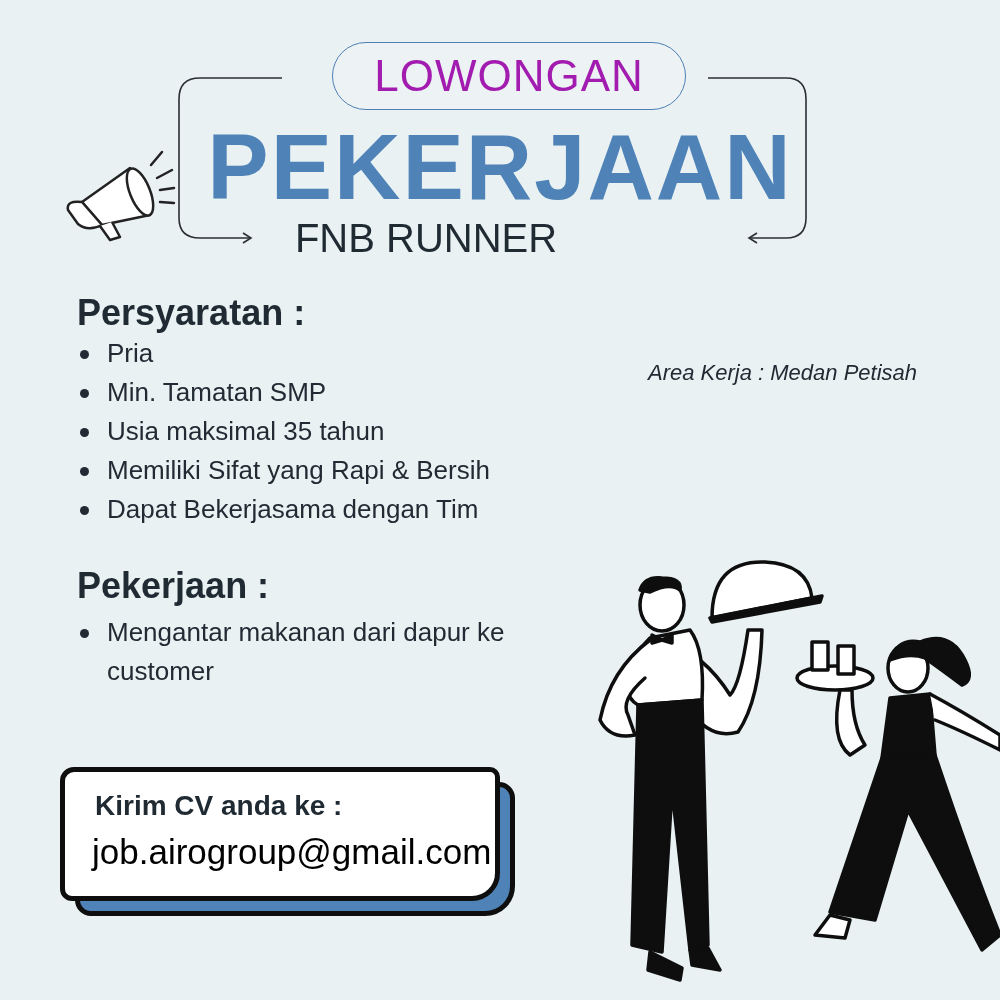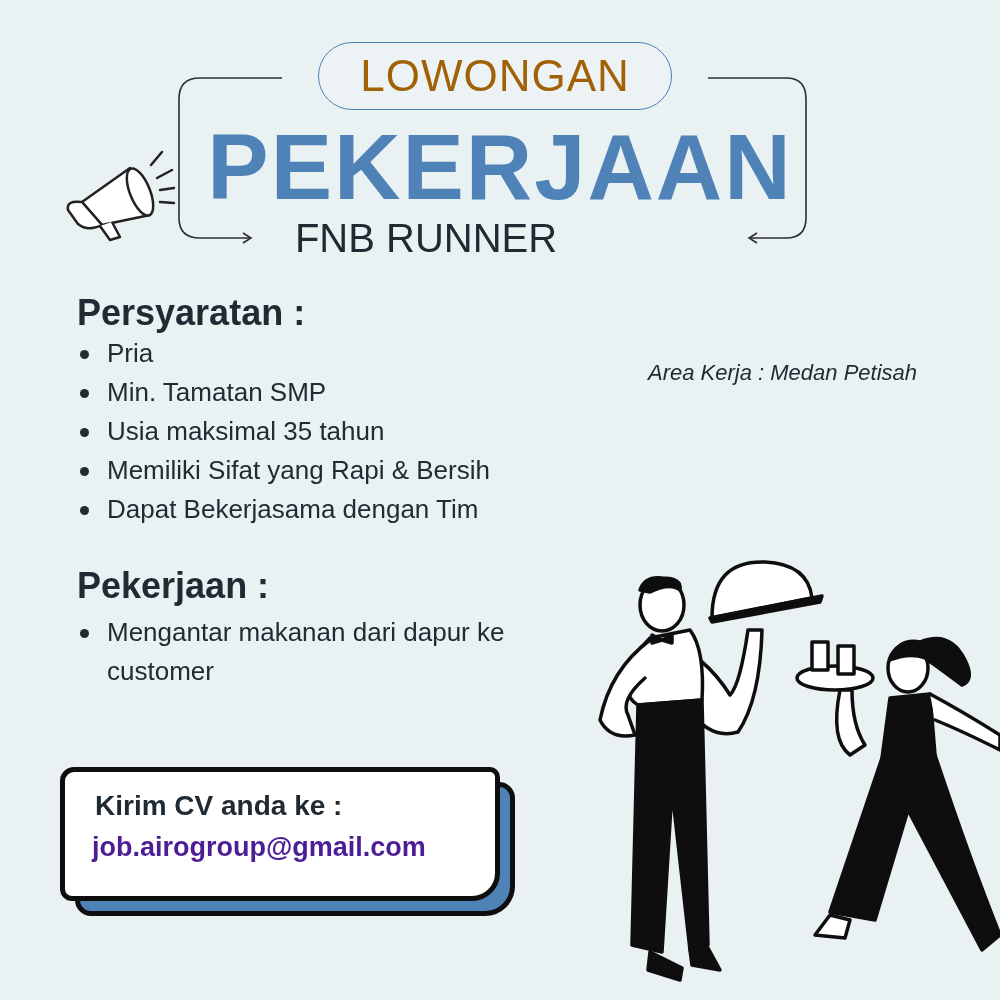--- a/index.html
+++ b/index.html
@@ -1,32 +1,32 @@
 <!DOCTYPE html>
 <html><head>
 <meta charset="utf-8">
 <style>
   html,body{margin:0;padding:0;}
   body{width:1000px;height:1000px;background:#e9f1f3;position:relative;overflow:hidden;
        font-family:"Liberation Sans","DejaVu Sans",sans-serif;color:#1f2a33;}
   .abs{position:absolute;}
-  .pill{left:318px;top:42px;width:354px;height:68px;border:1.5px solid #4f7fb5;border-radius:34px;
+  .pill{left:332px;top:42px;width:354px;height:68px;border:1.5px solid #4f7fb5;border-radius:34px;
         box-sizing:border-box;display:flex;align-items:center;justify-content:center;
-        font-size:44px;letter-spacing:1px;color:#a16207;background:#edf3f5;}
+        font-size:44px;letter-spacing:1px;color:#a21caf;background:#edf3f5;}
   .title{left:0;width:1000px;top:112px;text-align:center;font-size:92px;font-weight:bold;color:#4f83b8;letter-spacing:2px;line-height:110px;}
   .subtitle{left:0;width:852px;top:212px;text-align:center;font-size:40px;color:#1f2a33;line-height:52px;}
   .h2{font-size:36px;font-weight:bold;color:#1f2a33;}
   .list{list-style:none;margin:0;padding:0;font-size:26px;color:#222b33;}
   .list li{position:relative;padding-left:30px;line-height:39px;}
   .list li::before{content:"";position:absolute;left:3px;top:16px;width:9px;height:9px;border-radius:50%;background:#222b33;}
   .area{left:648px;top:360px;font-size:22px;font-style:italic;color:#222b33;}
   .card-shadow{left:75px;top:782px;width:440px;height:134px;background:#4f83b8;border:5px solid #0e0e0e;border-radius:0 16px 30px 16px;box-sizing:border-box;}
   .card{left:60px;top:767px;width:440px;height:134px;background:#fff;border:5px solid #0e0e0e;border-radius:14px 10px 28px 12px;box-sizing:border-box;}
   .card-h{left:95px;top:790px;font-size:28px;font-weight:bold;color:#1f2a33;}
-  .card-mail{left:92px;top:832px;font-size:27px;font-weight:bold;color:#4c1d95;}
+  .card-mail{left:92px;top:832px;font-size:35px;font-weight:normal;color:#000000;}
 </style>
 </head>
 <body>
 
 <svg class="abs" style="left:0;top:0" width="1000" height="260">
   <g fill="none" stroke="#2a2f35" stroke-width="1.6">
     <path d="M282 78 H200 Q179 78 179 99 V218 Q179 238 200 238 H250"></path>
     <path d="M243 233 L251 238 L243 243"></path>
     <path d="M708 78 H786 Q806 78 806 99 V218 Q806 238 786 238 H750"></path>
     <path d="M757 233 L749 238 L757 243"></path>

